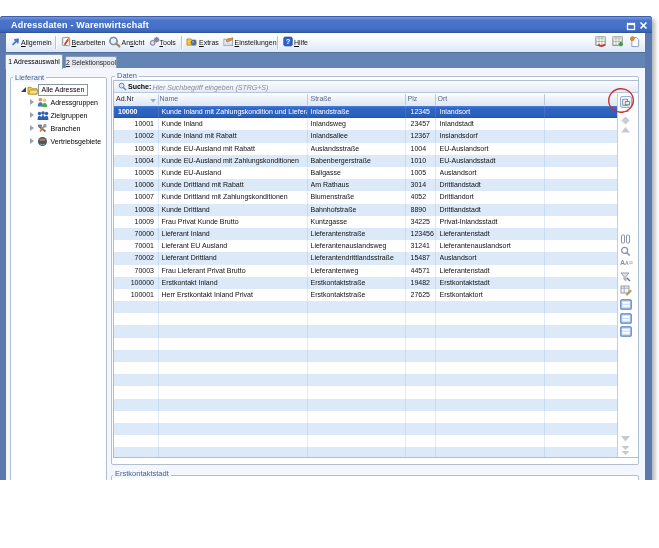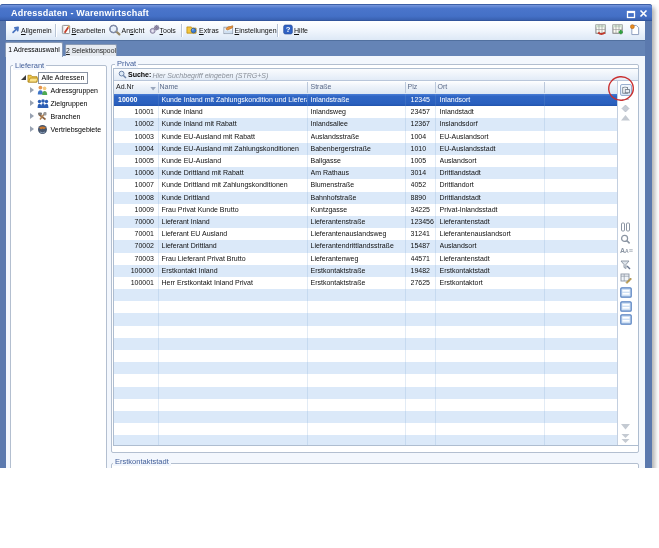--- a/index.html
+++ b/index.html
@@ -1,17 +1,17 @@
 <!DOCTYPE html>
 <html><head><meta charset="utf-8">
 <style>
 html,body{margin:0;padding:0;}
 body{width:659px;height:548px;background:#fff;overflow:hidden;
   font-family:"Liberation Sans",sans-serif;}
-#root{position:absolute;left:0;top:4px;width:659px;height:464px;overflow:hidden;}
+#root{position:absolute;left:0;top:16px;width:659px;height:464px;overflow:hidden;}
 .abs{position:absolute;}
 #win{position:absolute;left:0;top:0;width:652px;height:541px;
   background:#5b79ae;border-radius:3px 3px 0 0;
   box-shadow:3px 3px 4px rgba(90,90,90,.45);}
 #titlebar{position:absolute;left:0;top:0;width:652px;height:17px;
   background:linear-gradient(180deg,#7697dd 0%,#4a75cb 22%,#4470c6 70%,#3a62b2 92%,#2c4c8e 100%);
   border-radius:3px 3px 0 0;border-top:1px solid #3d5fa5;box-sizing:border-box;}
 #title-text{position:absolute;left:11px;top:3px;font-size:9px;font-weight:bold;color:#fff;letter-spacing:.2px;}
 #content{position:absolute;left:6px;top:17px;width:639px;height:518px;background:#f3f7fd;}
 #toolbar{position:absolute;left:0;top:0;width:639px;height:19px;
@@ -178,21 +178,21 @@
               <path d="M2 3.5 Q5.5 1.5 9 3.5 Q7 6 5.5 4.5 Q4 6.5 2 3.5z" fill="#c87830"></path>
               <path d="M3 8 Q5.5 9.5 8 8" stroke="#9ab0cc" stroke-width=".8" fill="none"></path>
             </svg>
         <div class="titem" style="left:39.5px;top:59.5px">Vertriebsgebiete</div>
         <div class="abs" style="left:4.5px;top:461px;width:7px;height:7px;border:1px solid #8fa3c8;background:linear-gradient(180deg,#eef4fc,#c6d9f2);border-radius:1px"></div>
         <svg class="abs" style="left:5.5px;top:462px" width="6" height="6" viewBox="0 0 6 6">
               <path d="M1 5 L5 1 M5 1 L2.8 1.4 M5 1 L4.6 3.2" stroke="#4a7ac0" stroke-width="1" fill="none"></path>
             </svg>
         <div class="abs" style="left:14px;top:462px;width:17px;height:6px;border:1px solid #9fb3d4;background:linear-gradient(180deg,#dce9f8,#bcd2ee);border-radius:1px"></div>
       </div>
-      <div class="glabel" style="left:109px;top:3px">Privat</div>
+      <div class="glabel" style="left:109px;top:3px">Daten</div>
       <div class="group" id="datbox" style="left:105px;top:8px;width:526px;height:387px;">
        <div class="grid" style="left:1px;top:3px;width:524px;height:376px;">
         <div class="abs" style="left:0;top:0;width:524px;height:12px;background:linear-gradient(180deg,#fafcfe,#e2ebf7);border-bottom:1px solid #b9c6da;box-sizing:border-box;">
           <svg class="abs" style="left:4px;top:1px" width="9" height="9" viewBox="0 0 9 9">
                   <circle cx="3.6" cy="3.6" r="2.4" fill="#dce9f6" stroke="#6b83a8" stroke-width="1"></circle>
                   <path d="M5.4 5.4 L8 8" stroke="#6b83a8" stroke-width="1.4"></path>
                 </svg>
           <div class="abs" style="left:14px;top:0;font-size:7px;font-weight:bold;line-height:11px;color:#000">Suche:</div>
           <div class="abs" style="left:38.5px;top:0.5px;font-size:7px;font-style:italic;line-height:11px;color:#8a9099">Hier Suchbegriff eingeben (STRG+S)</div>
         </div>

